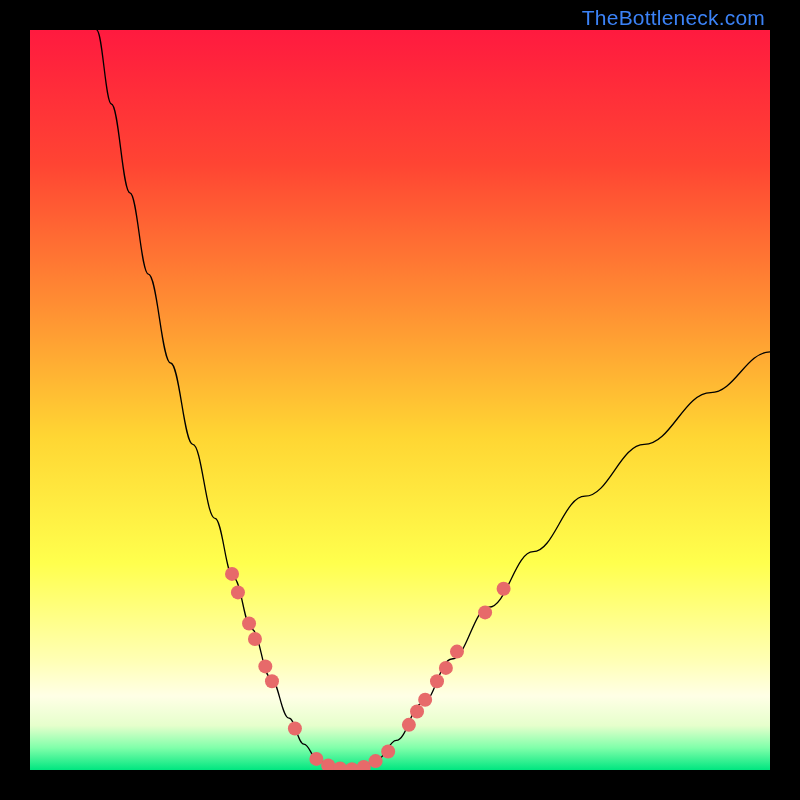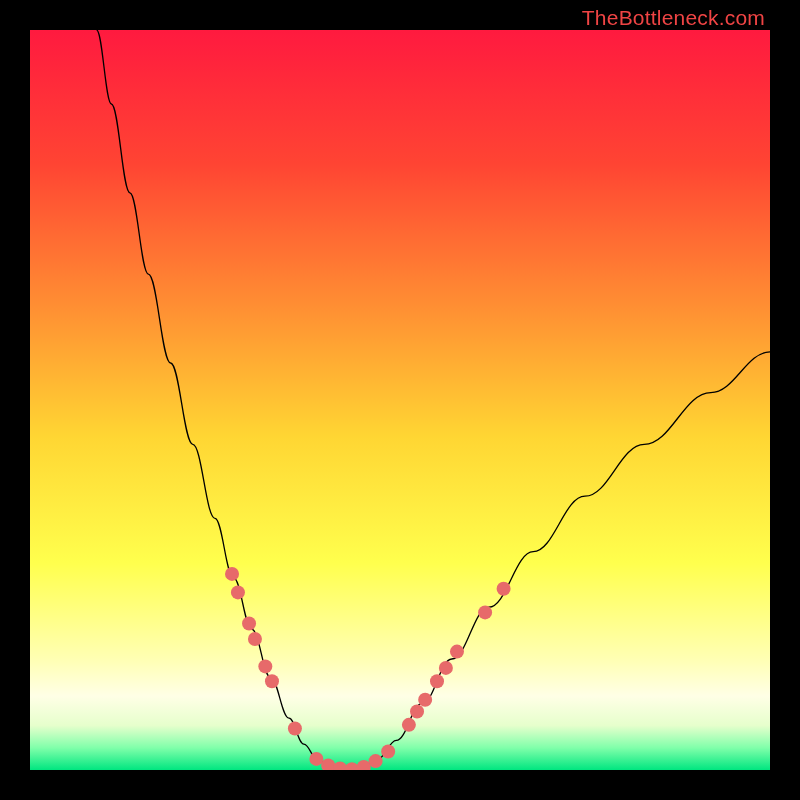--- a/index.html
+++ b/index.html
@@ -25,21 +25,21 @@
     top: 0;
     width: 740px;
     height: 740px;
   }
   .watermark {
     position: absolute;
     top: 6px;
     right: 35px;
     font-size: 21px;
     font-weight: 500;
-    color: #ef4444;
+    color: #3b82f6;
     letter-spacing: 0.2px;
   }
   svg {
     display: block;
   }
 </style>
 </head>
 <body>
 
 <div class="watermark">TheBottleneck.com</div>

